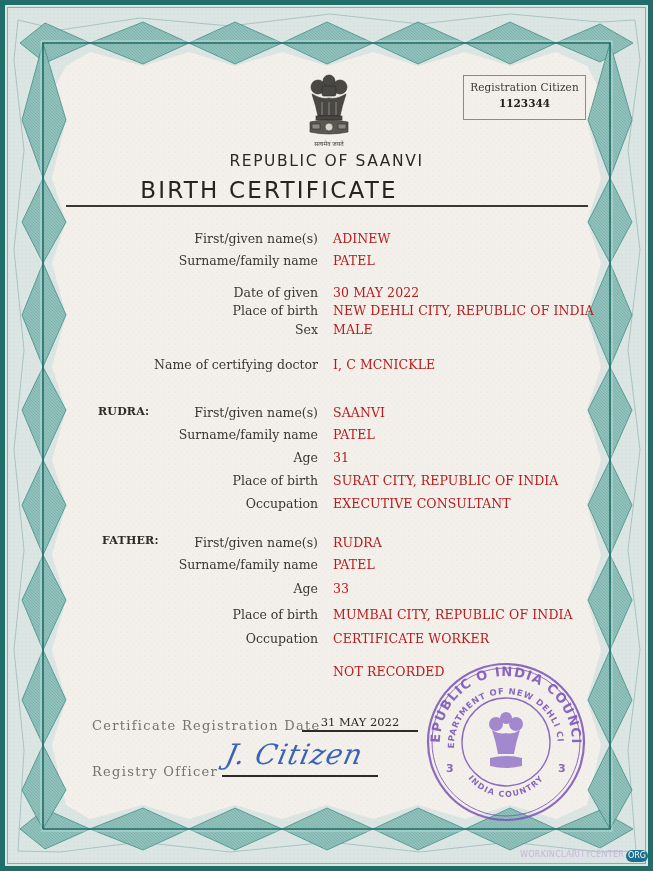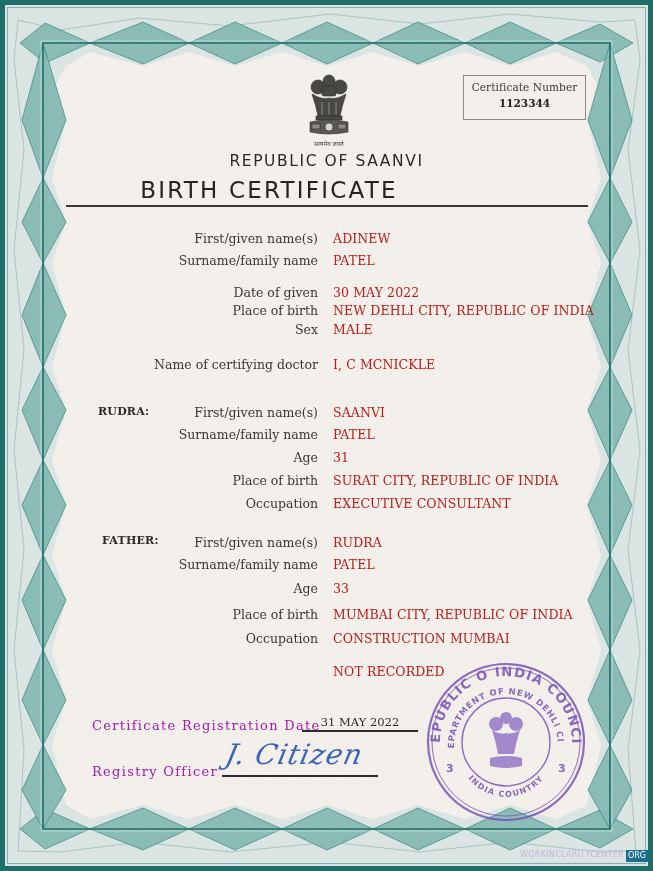--- a/index.html
+++ b/index.html
@@ -49,39 +49,39 @@
   }
   .val {
     position: absolute; left: 333px; white-space: nowrap;
     font-size: 12.5px; color: #b91c1c; letter-spacing: 0.1px;
   }
   .section {
     position: absolute; left: 98px; font-size: 11px; font-weight: bold; color: #2e2c29; letter-spacing: 0.2px;
   }
 
   .footer-label {
-    position: absolute; left: 92px; font-size: 13px; letter-spacing: 1.3px; color: #a21caf;
+    position: absolute; left: 92px; font-size: 13px; letter-spacing: 1.3px; color: #737373;
   }
   .reg-date-line { position: absolute; left: 302px; top: 730px; width: 116px; height: 1.5px; background: #2d2b28; }
   .reg-date-val { position: absolute; left: 302px; width: 116px; top: 715px; text-align: center; font-size: 11.5px; color: #2b2a27; }
   .officer-line { position: absolute; left: 222px; top: 775px; width: 156px; height: 1.5px; background: #2d2b28; }
   .signature {
     position: absolute; left: 226px; top: 738px; font-family: "DejaVu Serif", serif;
     font-style: italic; font-size: 28px; color: #3b63b8; letter-spacing: 1px;
     transform: skewX(-12deg);
   }
   .seal { position: absolute; left: 424px; top: 660px; width: 164px; height: 164px; }
 
   .watermark {
     position: absolute; left: 520px; top: 850px; font-family: "DejaVu Sans", sans-serif;
     font-size: 8px; color: #c7b7d8; letter-spacing: 0.3px;
   }
   .org-badge {
     position: absolute; left: 626px; top: 850px; background: #1b6e8e; color: #fff;
-    font-family: "DejaVu Sans", sans-serif; font-size: 8px; padding: 1px 2px; line-height: 10px;
+    font-family: "DejaVu Sans", sans-serif; font-size: 8px; padding: 1px 2px; line-height: 10px; border-radius: 6px;
   }
 </style>
 </head>
 <body>
 
 <div class="cert">
 
   <svg class="border-svg" width="653" height="871" viewBox="0 0 653 871">
     <defs>
       <pattern id="paperTex" width="6" height="6" patternUnits="userSpaceOnUse">
@@ -183,21 +183,21 @@
       <line x1="34" y1="30" x2="34" y2="43"></line>
     </g>
     <text x="27" y="74" text-anchor="middle" font-size="6" fill="#3a3835" font-family="DejaVu Sans, sans-serif">सत्यमेव जयते</text>
   </svg>
 
   <div class="republic">REPUBLIC OF SAANVI</div>
   <div class="title">BIRTH CERTIFICATE</div>
   <div class="title-rule"></div>
 
   <div class="reg-box">
-    <div class="reg-label">Certificate Number</div>
+    <div class="reg-label">Registration Citizen</div>
     <div class="reg-value">1123344</div>
   </div>
 
   <div>
     <div class="lbl" style="top:231px">First/given name(s)</div>
     <div class="val" style="top:231px">ADINEW</div>
     <div class="lbl" style="top:253px">Surname/family name</div>
     <div class="val" style="top:253px">PATEL</div>
     <div class="lbl" style="top:285px">Date of given</div>
     <div class="val" style="top:285px">30 MAY 2022</div>
@@ -227,21 +227,21 @@
     <div class="section" style="top:534px;left:102px">FATHER:</div>
     <div class="lbl" style="top:535px">First/given name(s)</div>
     <div class="val" style="top:535px">RUDRA</div>
     <div class="lbl" style="top:557px">Surname/family name</div>
     <div class="val" style="top:557px">PATEL</div>
     <div class="lbl" style="top:581px">Age</div>
     <div class="val" style="top:581px">33</div>
     <div class="lbl" style="top:607px">Place of birth</div>
     <div class="val" style="top:607px">MUMBAI CITY, REPUBLIC OF INDIA</div>
     <div class="lbl" style="top:631px">Occupation</div>
-    <div class="val" style="top:631px">CONSTRUCTION MUMBAI</div>
+    <div class="val" style="top:631px">CERTIFICATE WORKER</div>
   </div>
 
   <div class="val" style="top:664px">NOT RECORDED</div>
 
   <div class="footer-label" style="top:718px">Certificate Registration Date</div>
   <div class="reg-date-val">31 MAY 2022</div>
   <div class="reg-date-line"></div>
 
   <div class="footer-label" style="top:764px">Registry Officer</div>
   <div class="signature">J. Citizen</div>

